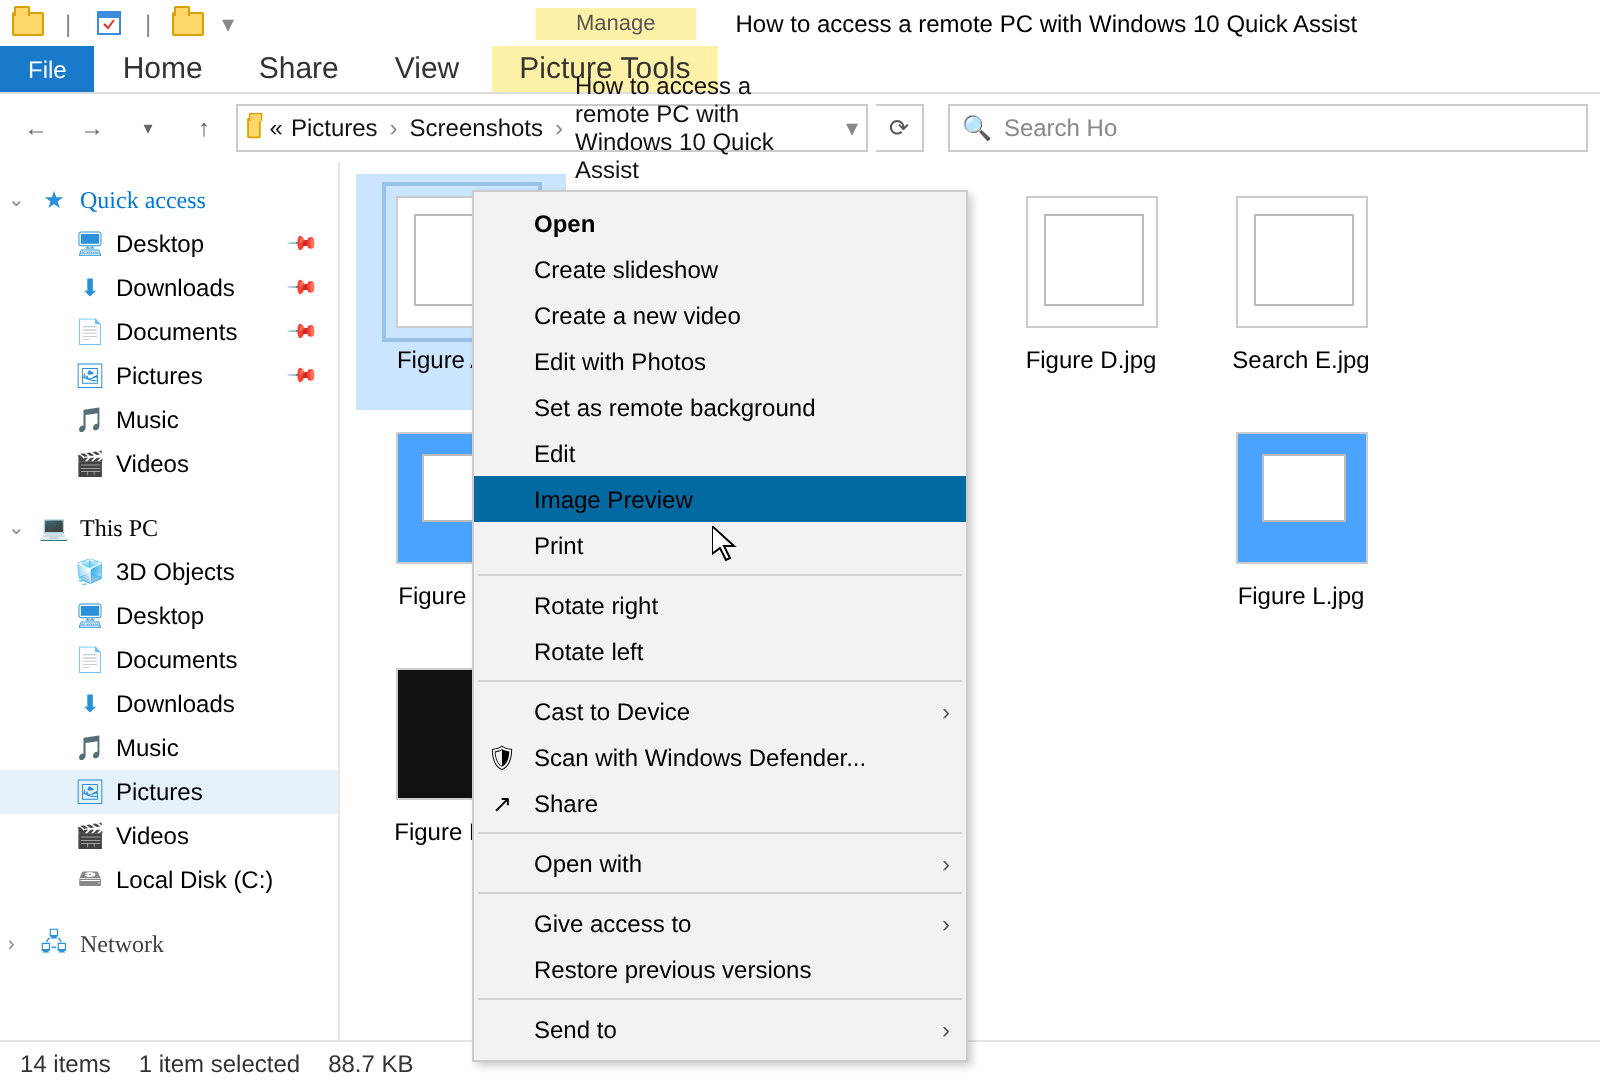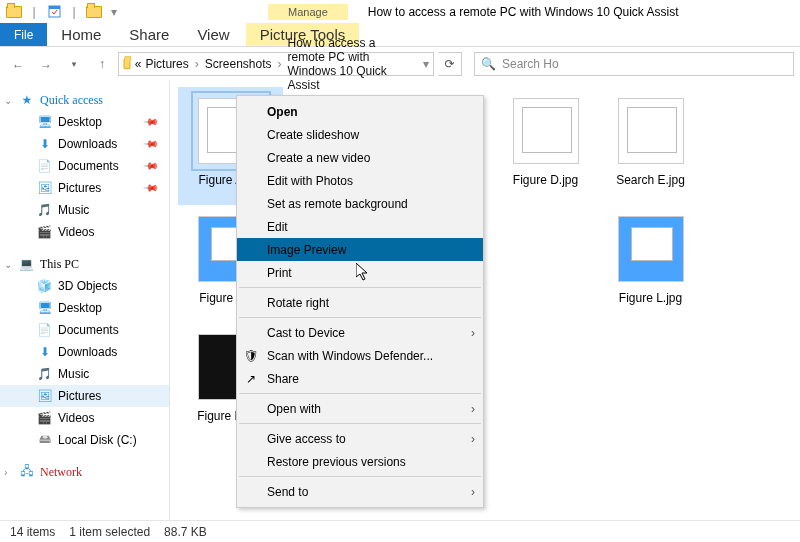--- a/index.html
+++ b/index.html
@@ -206,21 +206,21 @@
         <span class="lbl">Videos</span>
       </div>
     <div class="tree-item l2">
         <span class="ico" style="color:#888">🖴</span>
         <span class="lbl">Local Disk (C:)</span>
       </div>
     <div class="tree-gap"></div>
     <div class="tree-item root">
       <span class="chev">›</span>
       <span class="ico" style="color:#2b90d9">🖧</span>
-      <span class="lbl" style="color:#b91c1c">Network</span>
+      <span class="lbl" style="color:#404040">Network</span>
     </div>
   </div>
 
   <div class="content">
     <div class="grid">
       <div class="thumb selected">
           <div class="imgwrap">
             <div class="imgbox">
               <div class="mini"></div>
             </div>
@@ -298,20 +298,21 @@
   <div class="mi bold">Open</div>
   <div class="mi">Create slideshow</div>
   <div class="mi">Create a new video</div>
   <div class="mi">Edit with Photos</div>
   <div class="mi">Set as remote background</div>
   <div class="mi">Edit</div>
   <div class="mi hover">Image Preview</div>
   <div class="mi">Print</div>
   <div class="sep"></div>
   <div class="mi">Rotate right</div>
+  <div class="mi">Rotate left</div>
   <div class="sep"></div>
   <div class="mi">
       <span>Cast to Device</span>
       <span class="arrow">›</span>
     </div>
   <div class="mi">
       <span class="mico">🛡</span>
       <span>Scan with Windows Defender...</span>
     </div>
   <div class="mi">

